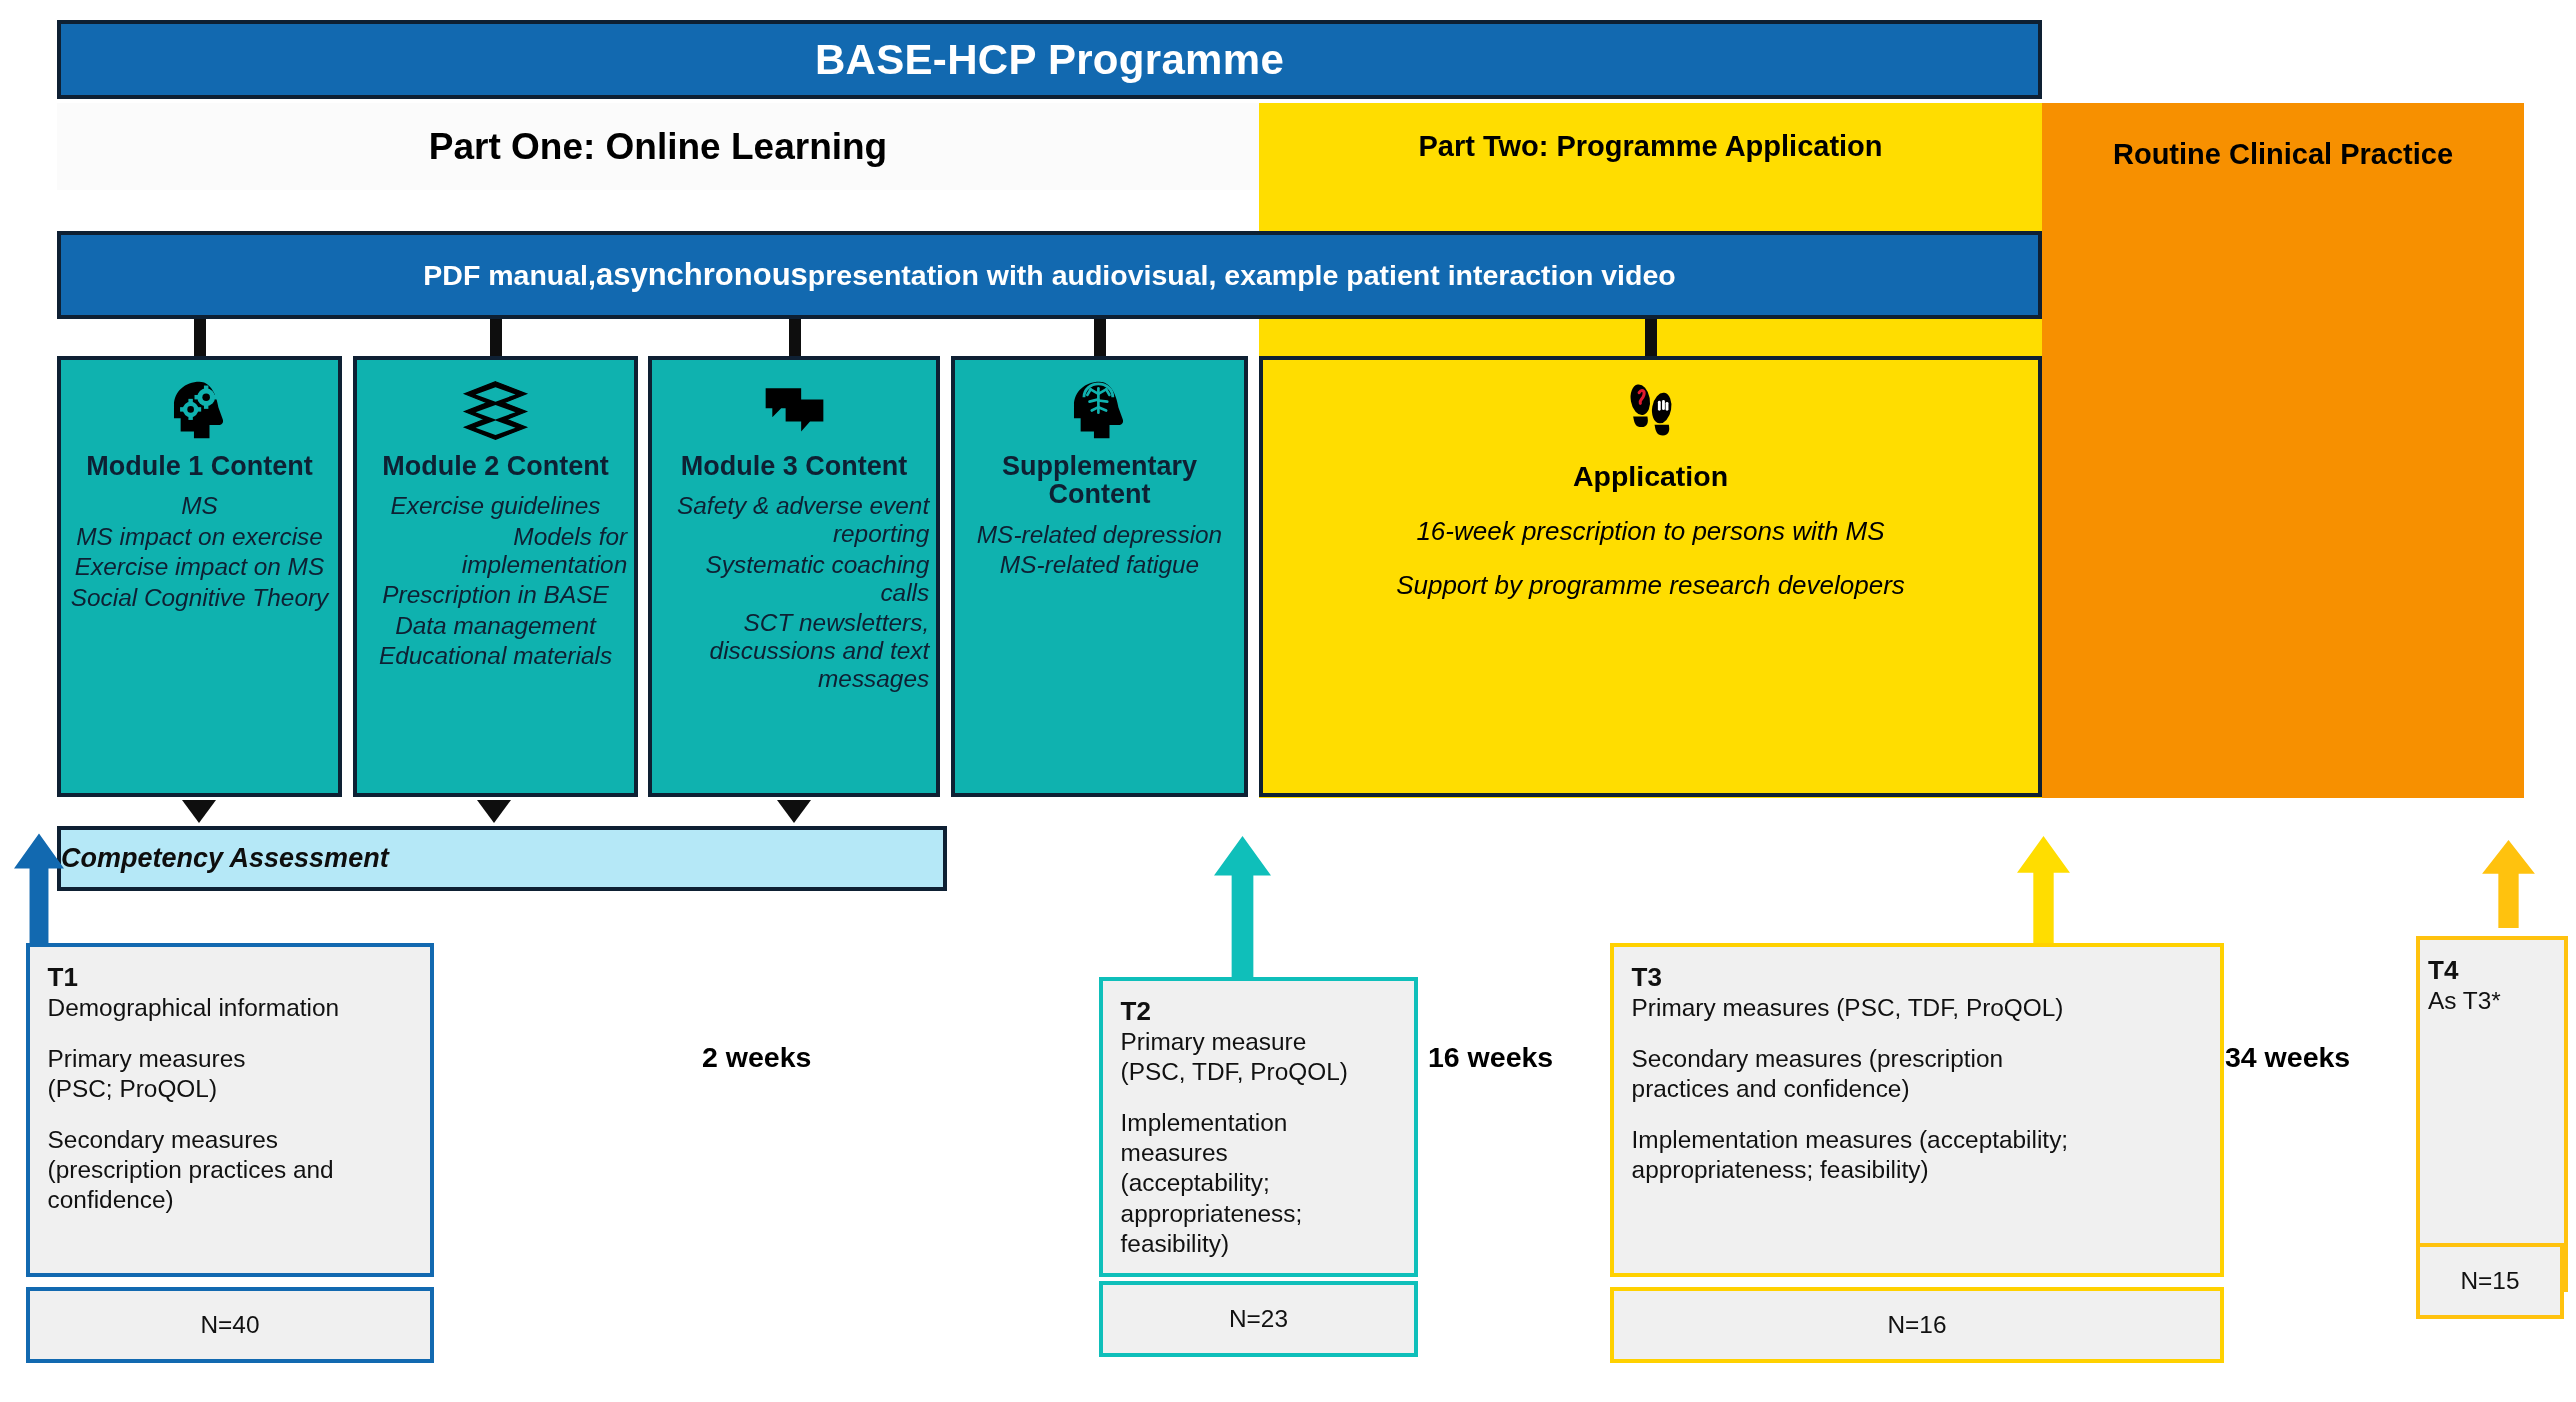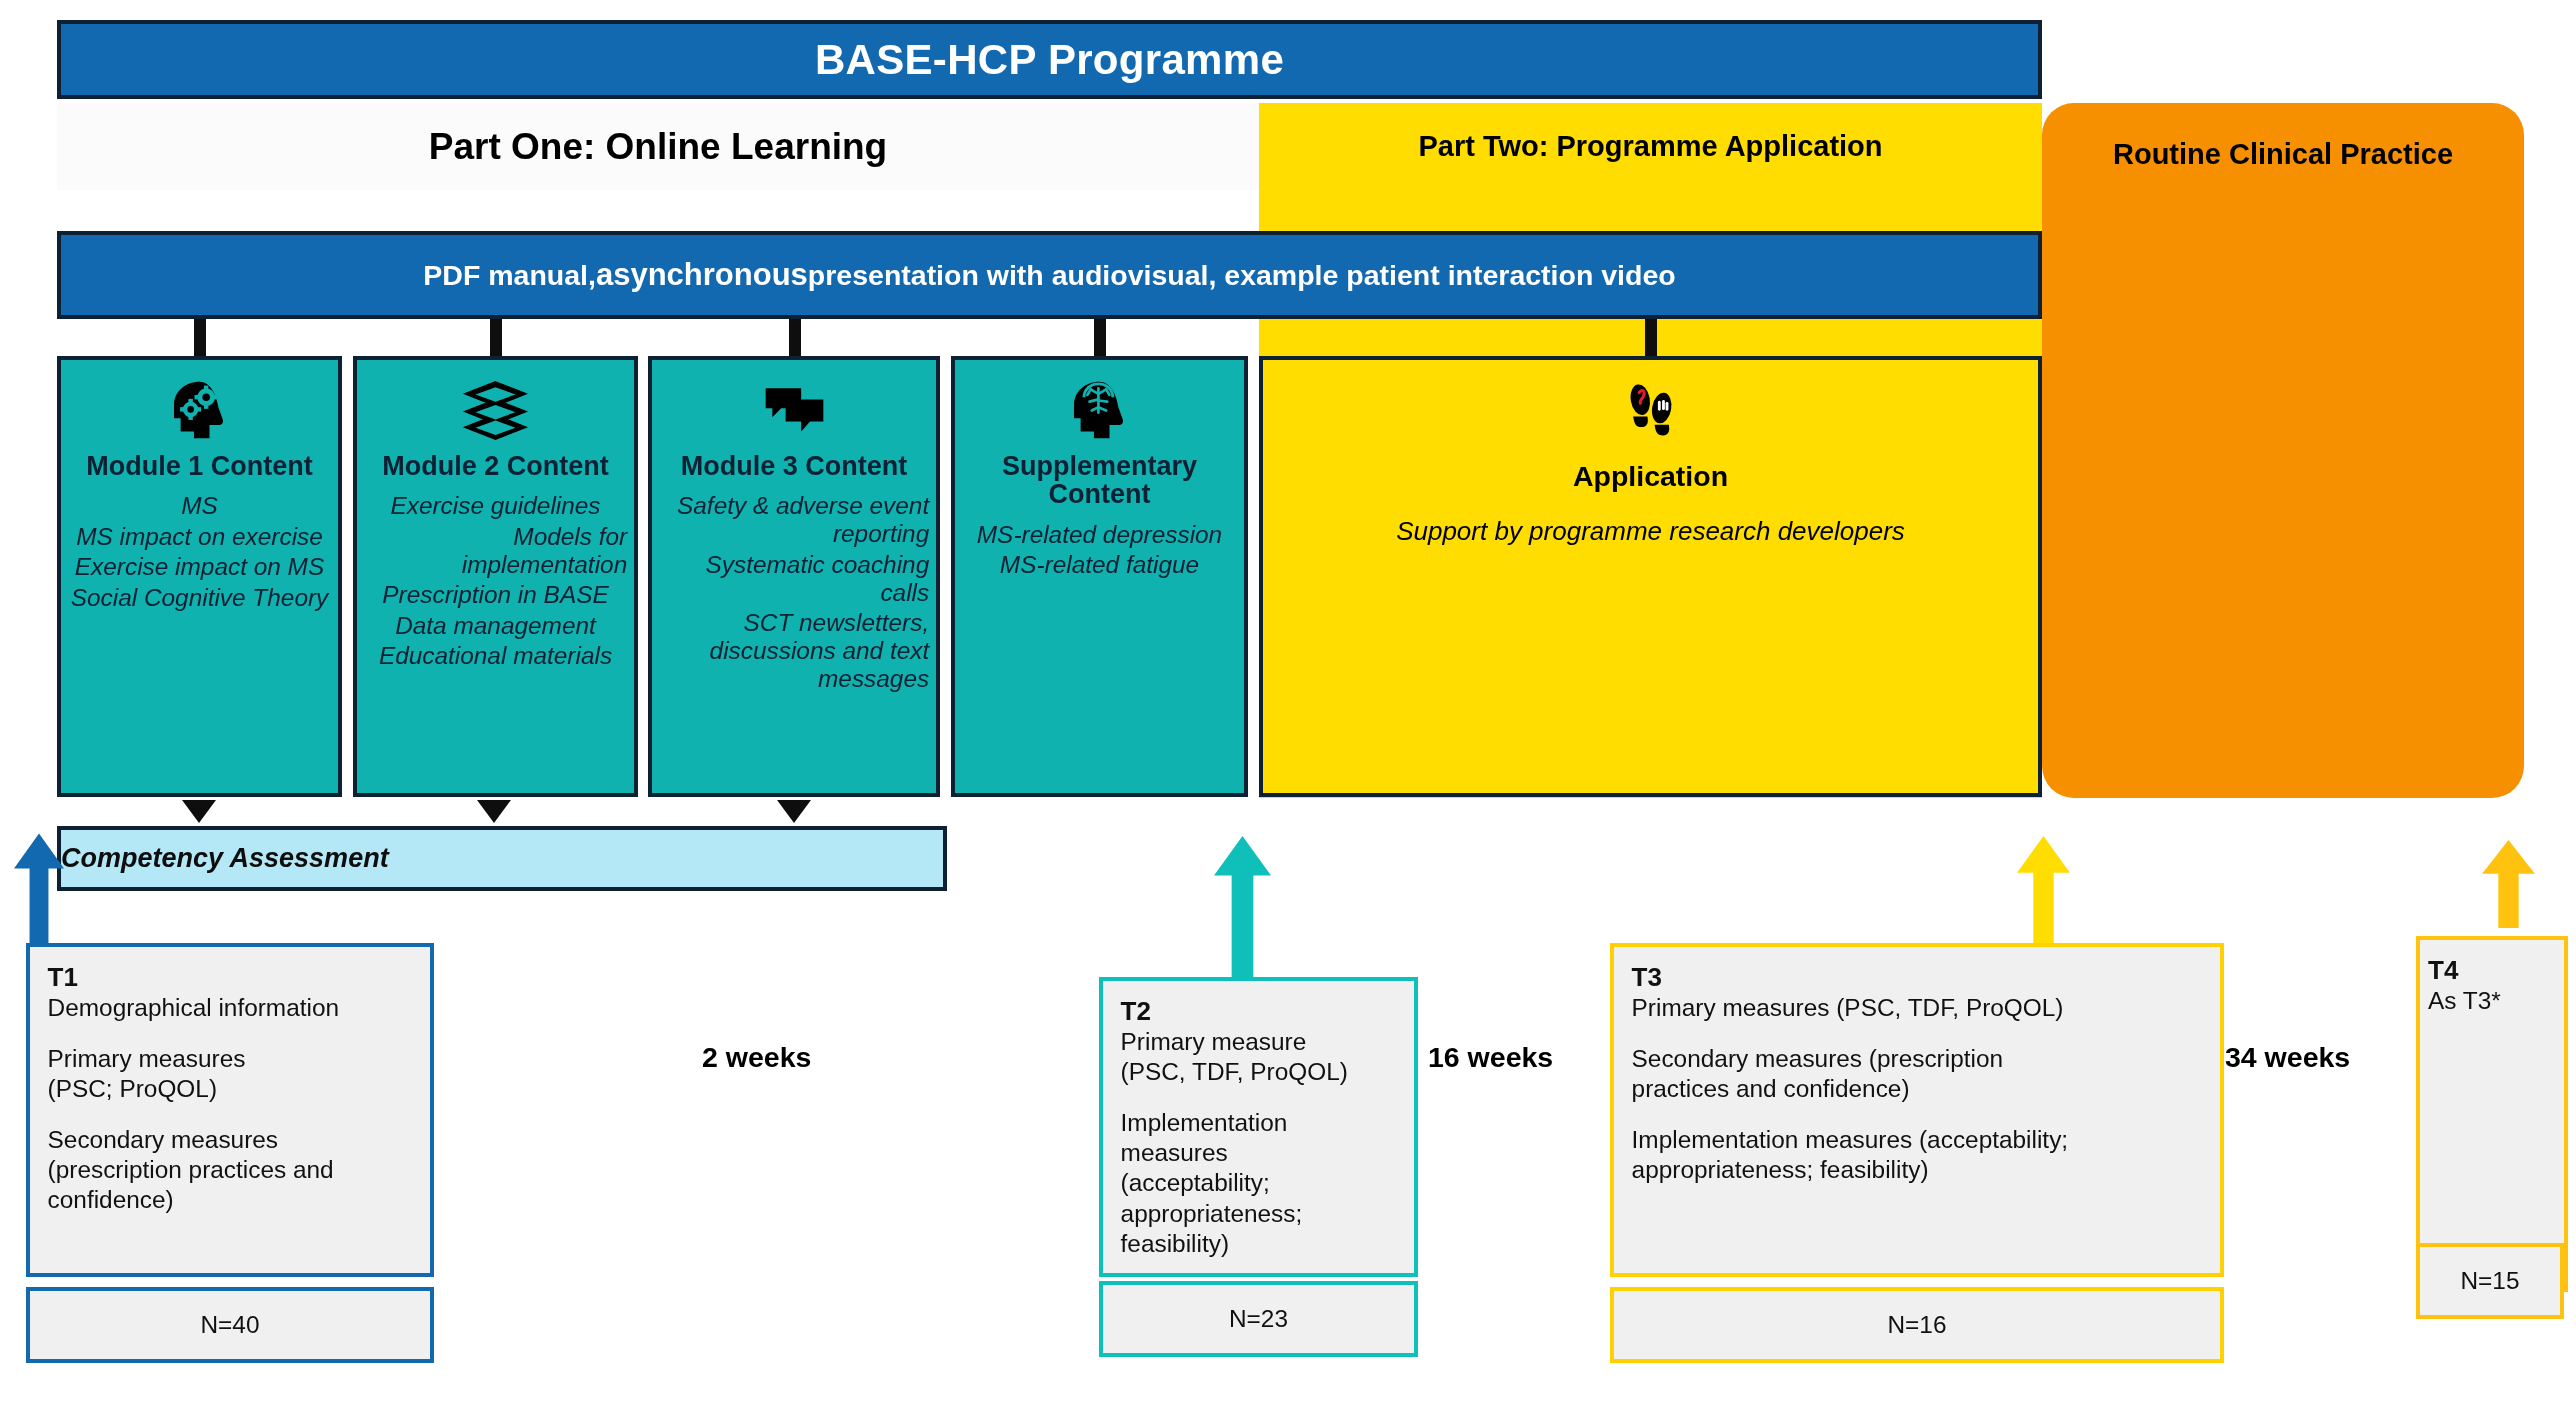--- a/index.html
+++ b/index.html
@@ -31,21 +31,20 @@
     background:#FFDD00;
     display:flex;align-items:center;justify-content:center;
     color:#000;font-size:29px;font-weight:bold;
   }
   #routine-panel{
     left:2042px;top:103px;width:482px;height:695px;
     background:#F79000;
     color:#000;font-size:29px;font-weight:bold;
     display:flex;align-items:flex-start;justify-content:center;
     padding-top:37px;
-    border-radius:32px;
   }
   #routine-panel .rp-label{line-height:1;}
 
   
   #delivery-bar{
     left:57px;top:231px;width:1985px;height:88px;
     background:#1269B0;border:4.7px solid #0e2033;
     display:flex;align-items:center;justify-content:center;
     color:#ffffff;font-size:28.5px;font-weight:bold;text-align:center;
     padding:0 20.3px;
@@ -290,20 +289,21 @@
         <ellipse cx="41" cy="27" rx="8" ry="13" fill="#000" transform="rotate(10 41 27)"></ellipse>
         <path d="M35 41c1 6 2 9 7 9s6-4 5-9z" fill="#000"></path>
         <g stroke="#ffffff" stroke-width="2.4" stroke-linecap="round">
           <path d="M39 22v6"></path>
             <path d="M42.5 21.5v6"></path>
             <path d="M45.5 23v5"></path>
         </g>
       </svg>
     </div>
     <div class="app-title">Application</div>
+    <div class="app-item">16-week prescription to persons with MS</div>
     <div class="app-item">Support by programme research developers</div>
   </div>
 
   <div class="abs downarrow" style="left:182px;top:800px;"></div>
   <div class="abs downarrow" style="left:477px;top:800px;"></div>
   <div class="abs downarrow" style="left:777px;top:800px;"></div>
 
   <div class="abs" id="competency">
     <span>Competency Assessment</span>
   </div>

